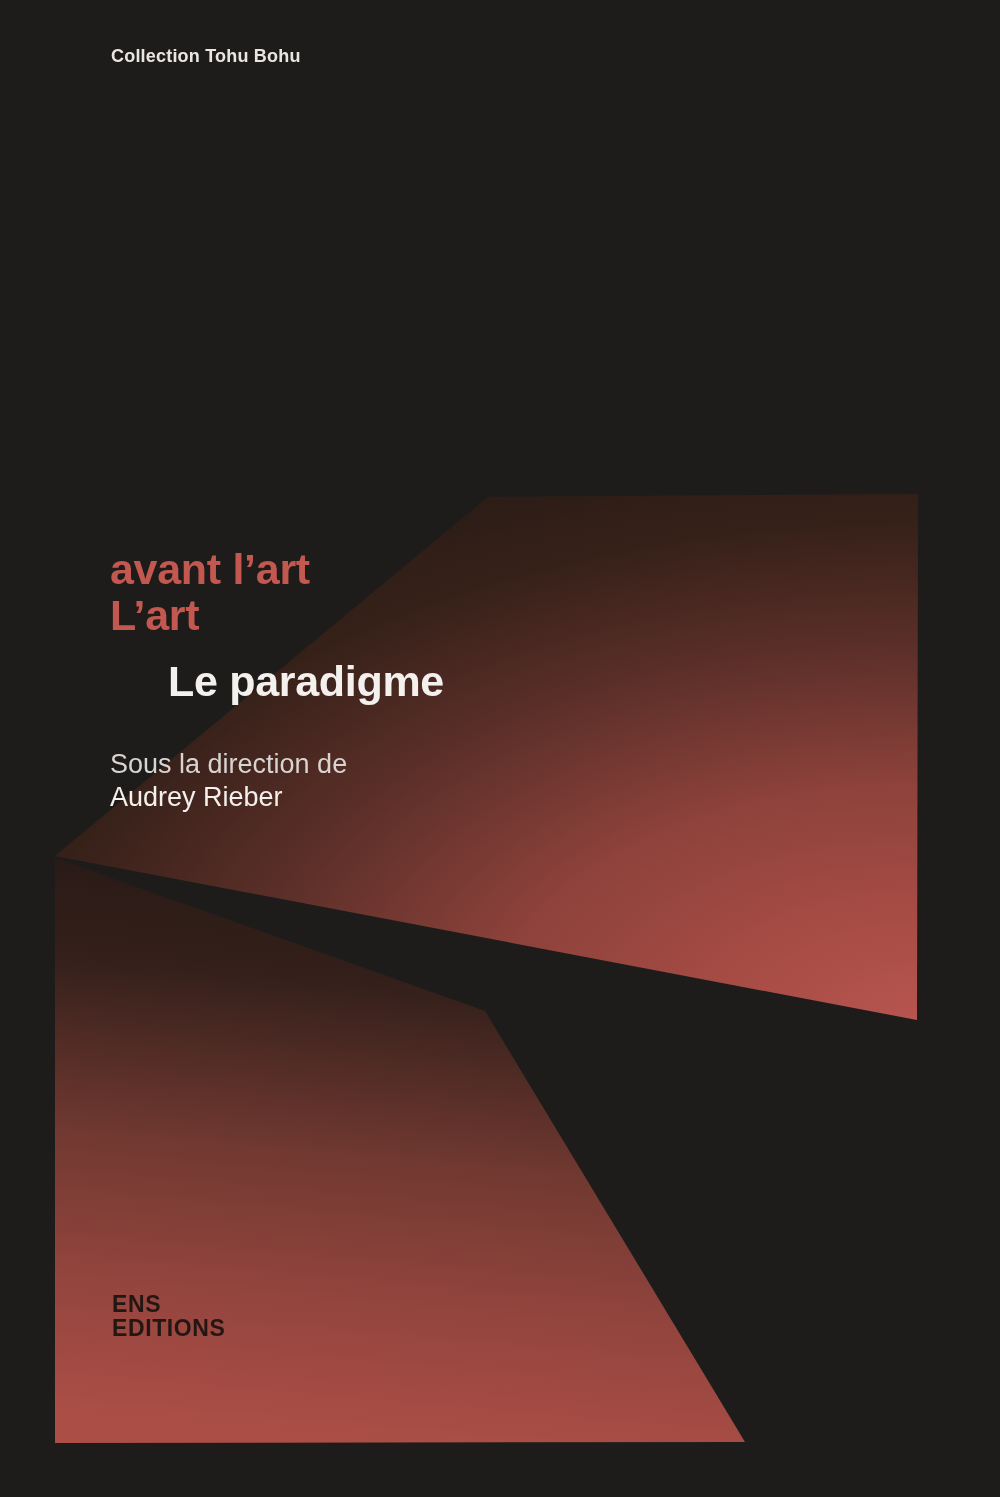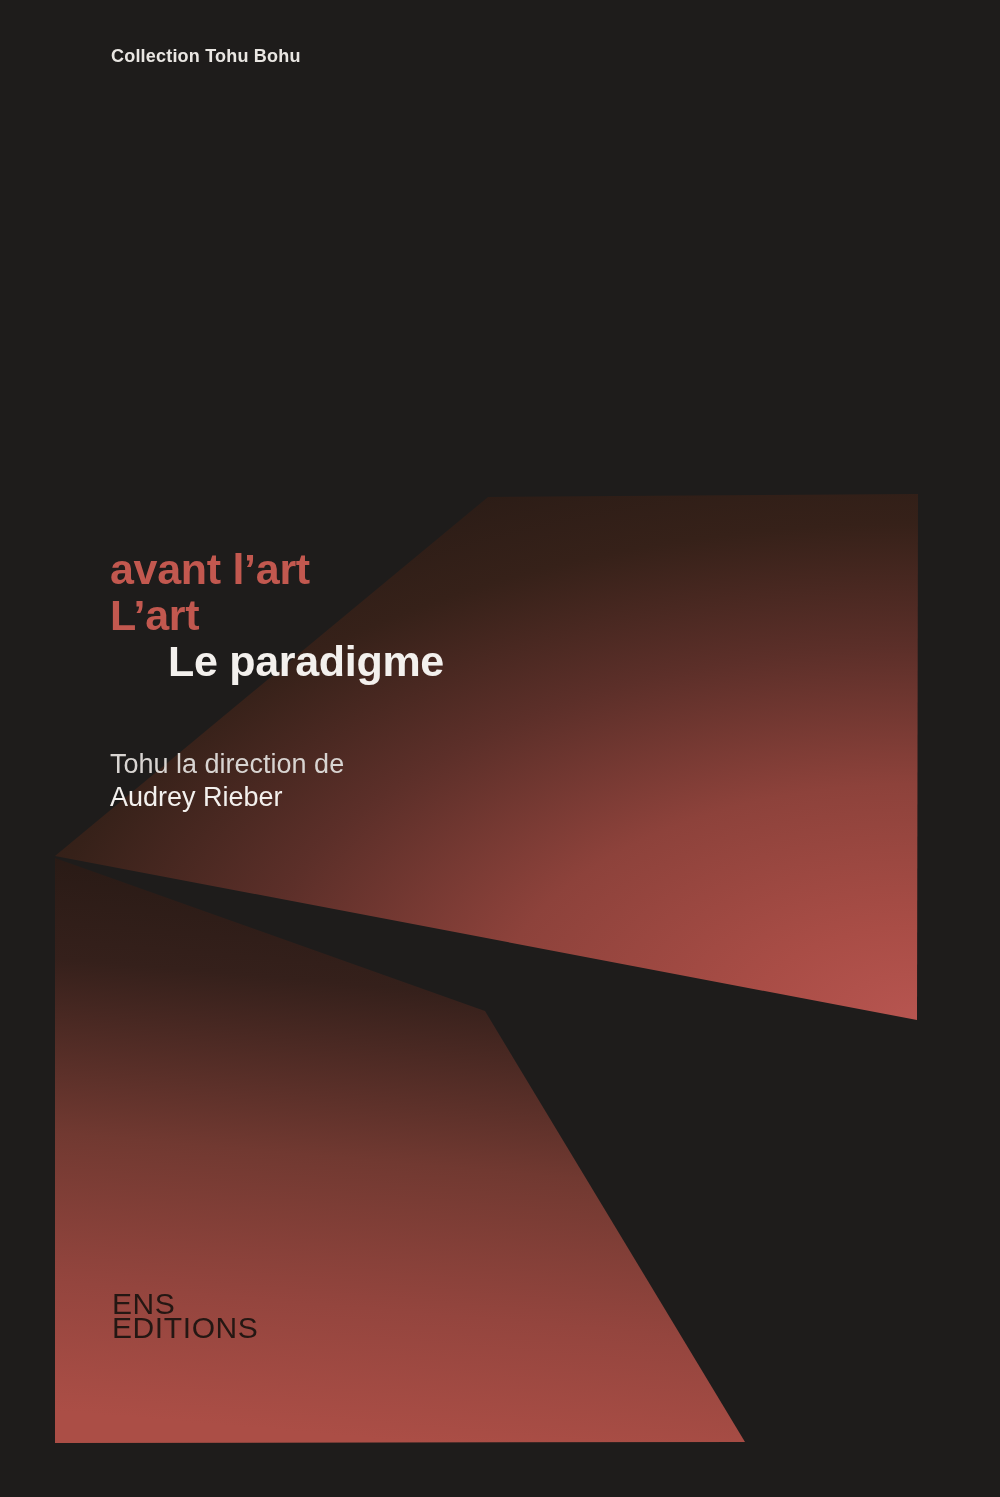--- a/index.html
+++ b/index.html
@@ -59,35 +59,35 @@
   }
   .title-block {
     left: 110px;
     top: 546px;
     font-size: 43px;
     line-height: 46px;
     font-weight: bold;
     letter-spacing: -0.3px;
   }
   .title-red { color: #c2584f; }
-  .title-white { color: #f3f0ed; margin-left: 58px; }
+  .title-white { color: #f3f0ed; margin-left: 58px; margin-top: 20px; }
   .direction-block {
     left: 110px;
     top: 748px;
     font-size: 27px;
     line-height: 33px;
     color: #d8d4d1;
   }
   .author { font-weight: normal; color: #f3f0ed; }
   .publisher {
     left: 112px;
     top: 1292px;
-    font-size: 30px;
+    font-size: 23px;
     line-height: 24px;
-    font-weight: normal;
+    font-weight: bold;
     letter-spacing: 0.6px;
     color: #241713;
   }
 </style>
 </head>
 <body>
 
 <div class="cover">
 
   <div class="shape shape-upper"></div>
@@ -95,21 +95,21 @@
 
   <div class="txt collection">Collection Tohu Bohu</div>
 
   <div class="txt title-block">
     <div class="title-red">avant l’art</div>
     <div class="title-red">L’art</div>
     <div class="title-white">Le paradigme</div>
   </div>
 
   <div class="txt direction-block">
-    <div>Tohu la direction de</div>
+    <div>Sous la direction de</div>
     <div class="author">Audrey Rieber</div>
   </div>
 
   <div class="txt publisher">
     <div>ENS</div>
     <div>EDITIONS</div>
   </div>
 
 </div>
 

